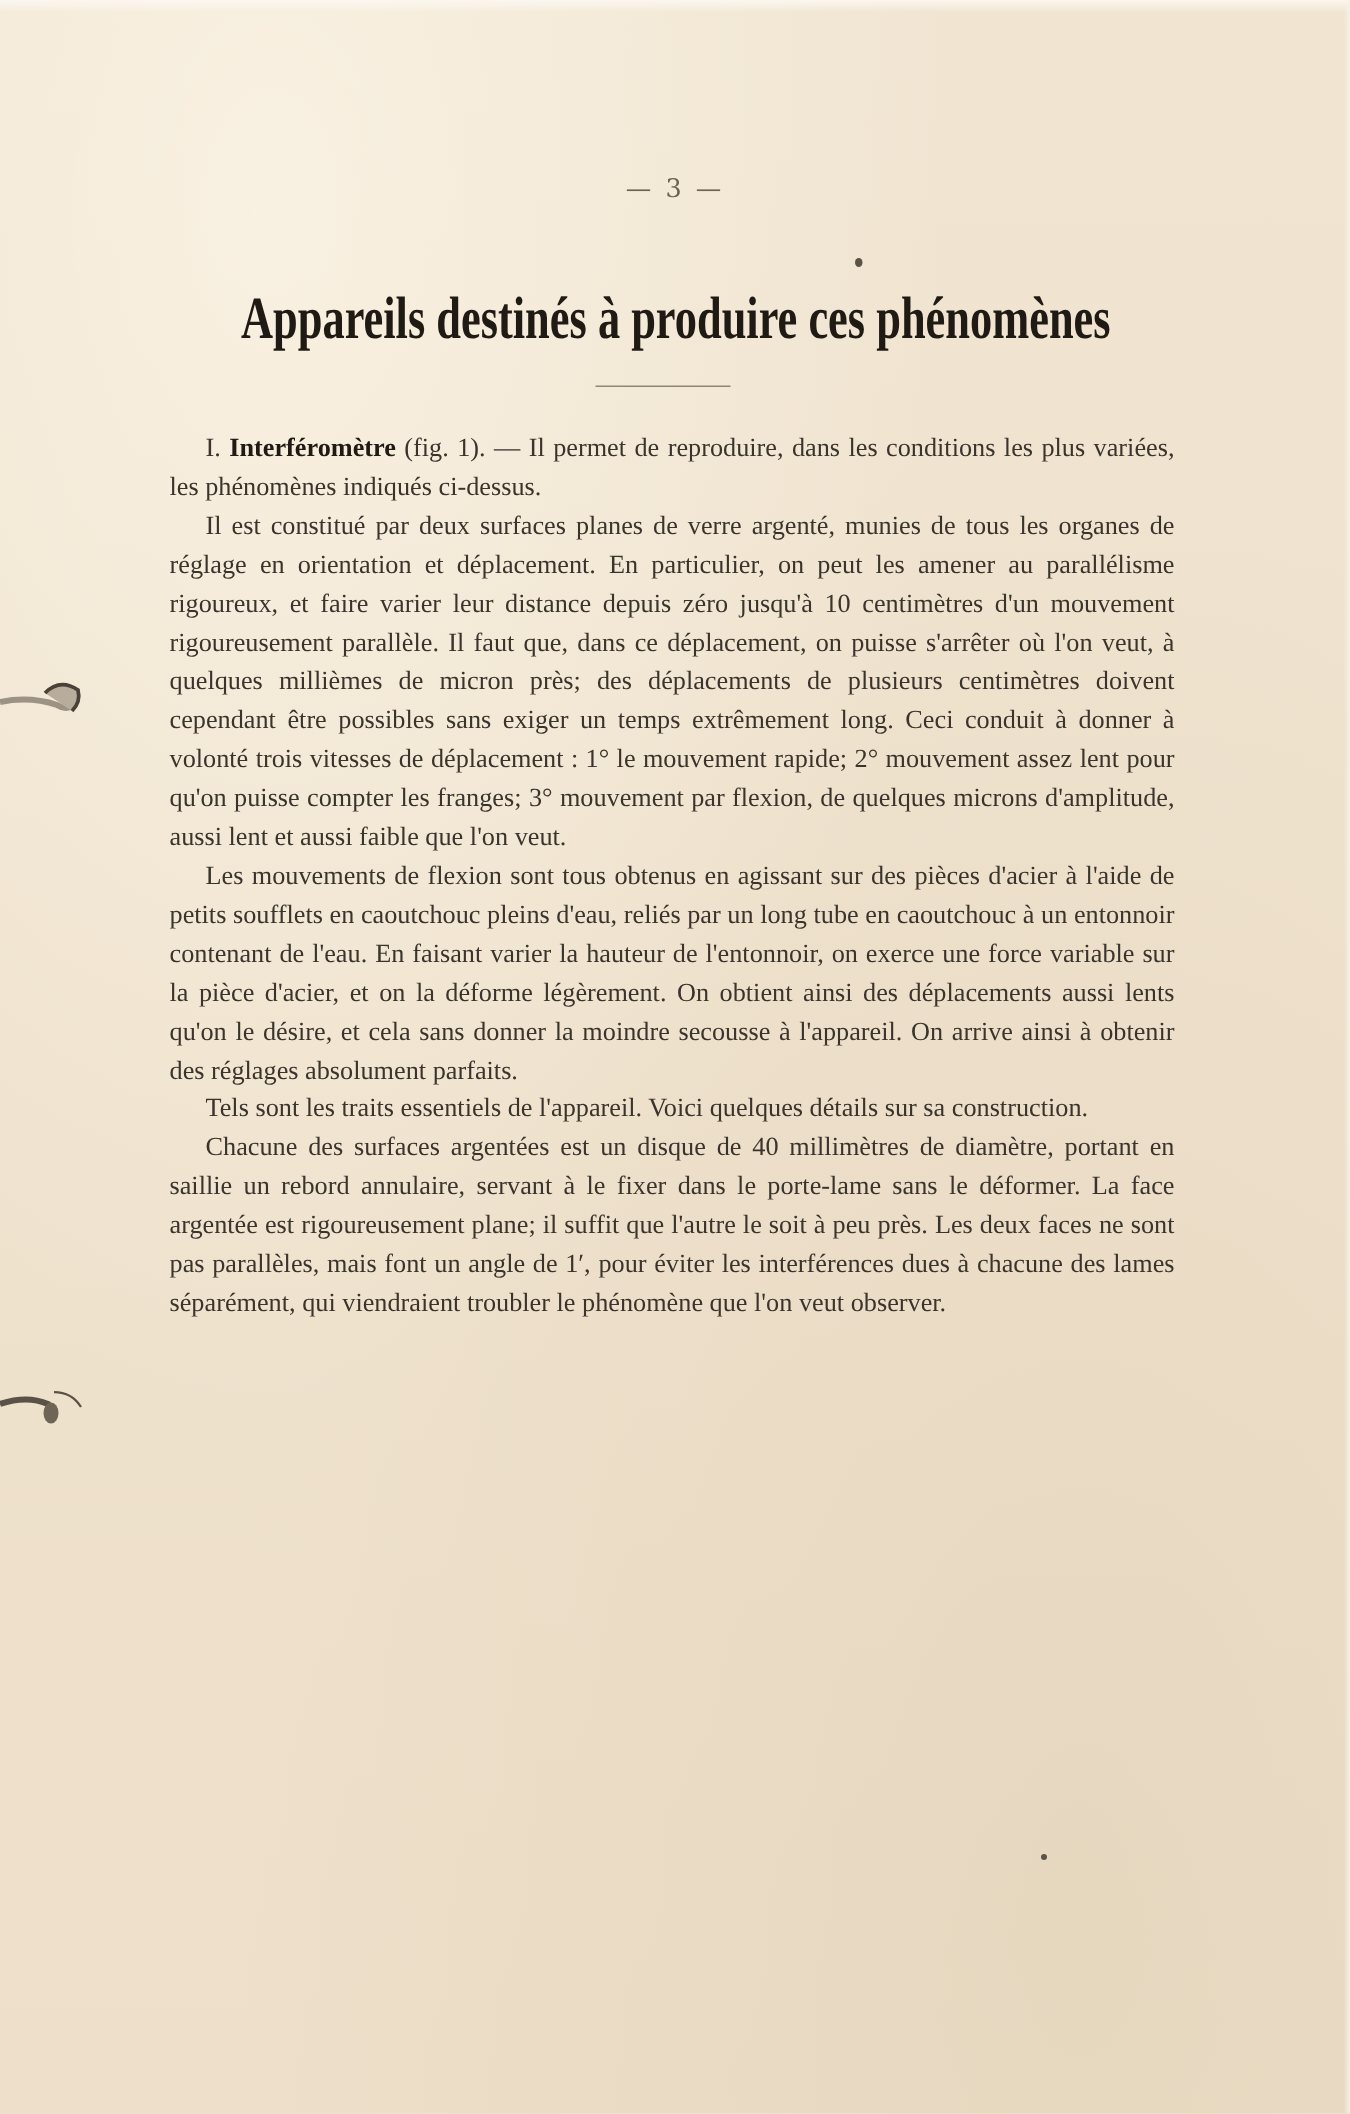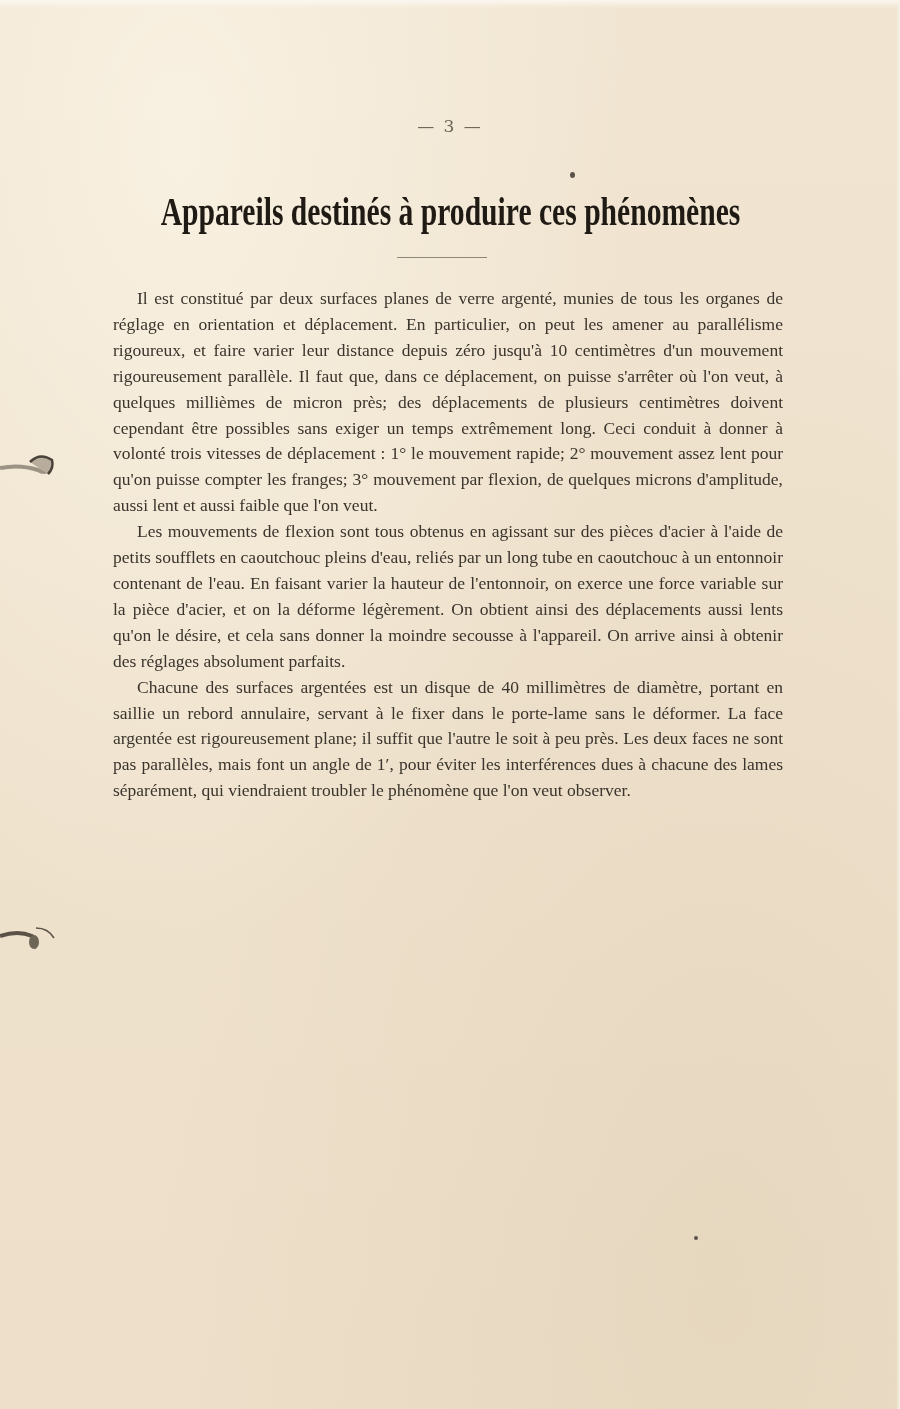--- a/index.html
+++ b/index.html
@@ -78,19 +78,24 @@
 
   <div class="page-number">— 3 —</div>
 
   <div class="speck" style="left:570px; top:172px; width:5px; height:6px;"></div>
 
   <div class="title">Appareils destinés à produire ces phénomènes</div>
 
   <div class="rule"></div>
 
   <div class="body-text">
+    <p>
+      <span class="sec-num">I.</span>
+      <span class="sec-title">Interféromètre</span><span> (fig. 1). — </span><span>Il permet de reproduire, dans les conditions les plus variées, les phénomènes indiqués ci-dessus.</span>
+    </p>
     <p>Il est constitué par deux surfaces planes de verre argenté, munies de tous les organes de réglage en orientation et déplacement. En particulier, on peut les amener au parallélisme rigoureux, et faire varier leur distance depuis zéro jusqu'à 10 centimètres d'un mouvement rigoureusement parallèle. Il faut que, dans ce déplacement, on puisse s'arrêter où l'on veut, à quelques millièmes de micron près; des déplacements de plusieurs centimètres doivent cependant être possibles sans exiger un temps extrêmement long. Ceci conduit à donner à volonté trois vitesses de déplacement : 1° le mouvement rapide; 2° mouvement assez lent pour qu'on puisse compter les franges; 3° mouvement par flexion, de quelques microns d'amplitude, aussi lent et aussi faible que l'on veut.</p>
     <p>Les mouvements de flexion sont tous obtenus en agissant sur des pièces d'acier à l'aide de petits soufflets en caoutchouc pleins d'eau, reliés par un long tube en caoutchouc à un entonnoir contenant de l'eau. En faisant varier la hauteur de l'entonnoir, on exerce une force variable sur la pièce d'acier, et on la déforme légèrement. On obtient ainsi des déplacements aussi lents qu'on le désire, et cela sans donner la moindre secousse à l'appareil. On arrive ainsi à obtenir des réglages absolument parfaits.</p>
+    <p>Tels sont les traits essentiels de l'appareil. Voici quelques détails sur sa construction.</p>
     <p>Chacune des surfaces argentées est un disque de 40 millimètres de diamètre, portant en saillie un rebord annulaire, servant à le fixer dans le porte-lame sans le déformer. La face argentée est rigoureusement plane; il suffit que l'autre le soit à peu près. Les deux faces ne sont pas parallèles, mais font un angle de 1′, pour éviter les interférences dues à chacune des lames séparément, qui viendraient troubler le phénomène que l'on veut observer.</p>
   </div>
 
   <div class="speck" style="left:694px; top:1236px; width:4px; height:4px;"></div>
 </div>
 
 </body></html>

